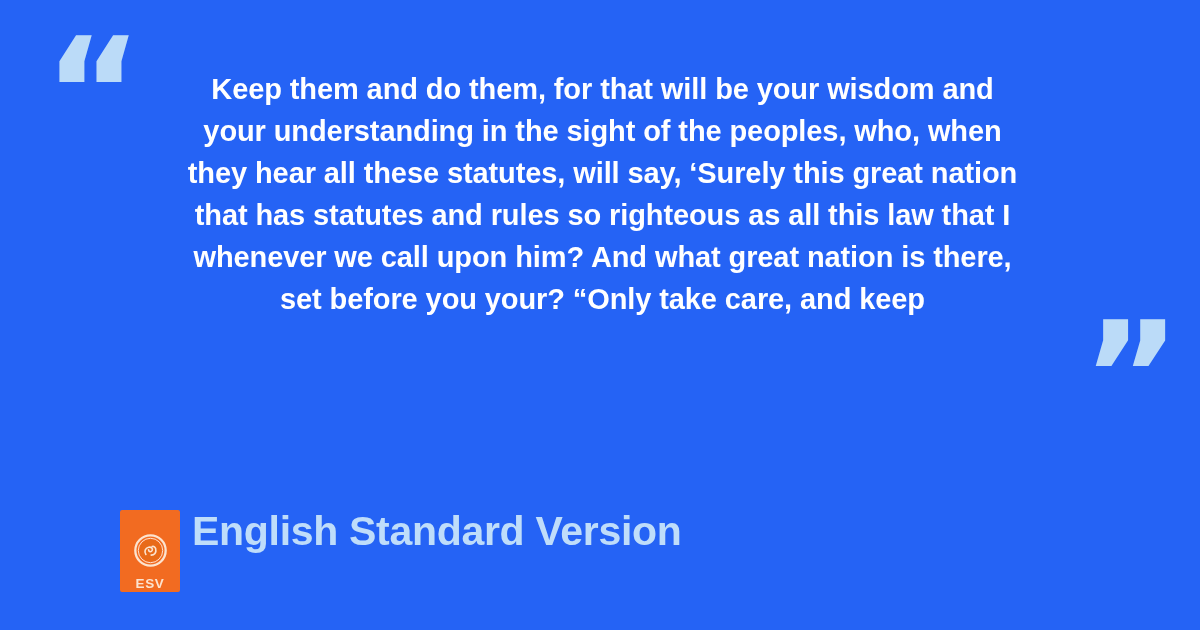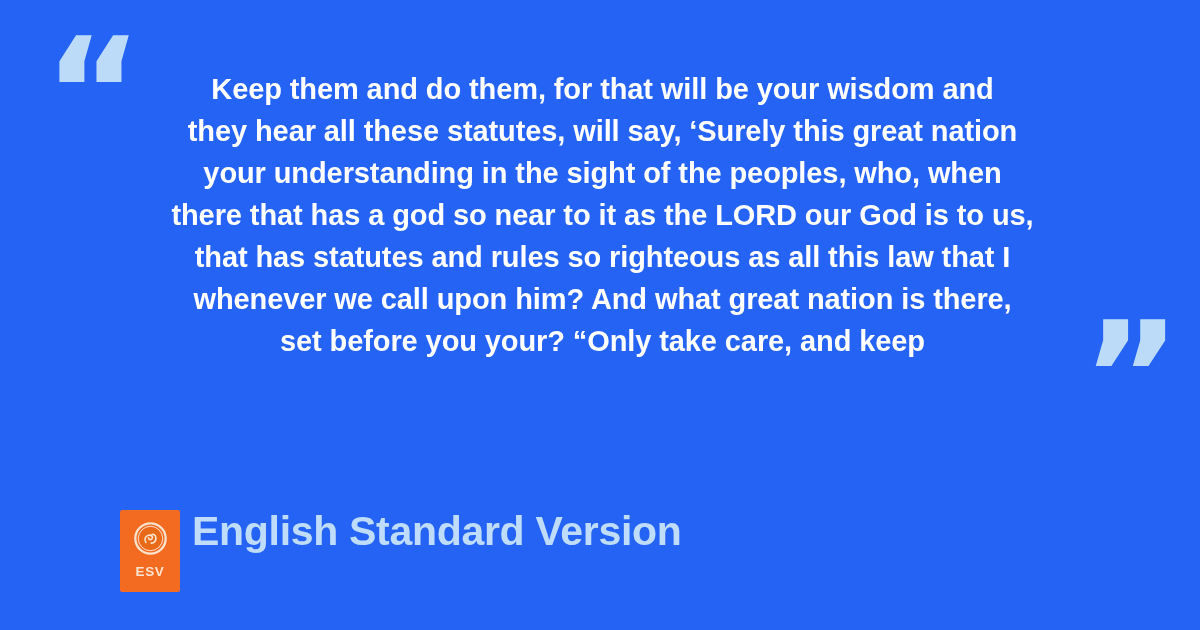--- a/index.html
+++ b/index.html
@@ -67,21 +67,21 @@
   }
   #esv-logo {
     width: 60px;
     height: 82px;
     background: #F26B21;
     border-radius: 2px;
     display: flex;
     flex-direction: column;
     align-items: center;
     justify-content: flex-start;
-    padding-top: 12px;
+    padding-top: 24px;
     box-sizing: border-box;
     flex: none;
   }
   #esv-seal {
     width: 33px;
     height: 33px;
     flex: none;
   }
   #esv-logo-text {
     margin-top: 9px;
@@ -116,23 +116,22 @@
 </style>
 </head>
 <body>
 
 <div id="card">
 
   <span id="quote-open" class="quote-mark">“</span>
 
   <div id="quote-block">
     <div class="quote-line">Keep them and do them, for that will be your wisdom and</div>
+    <div class="quote-line">your understanding in the sight of the peoples, who, when</div>
     <div class="quote-line">they hear all these statutes, will say, ‘Surely this great nation</div>
-    <div class="quote-line">your understanding in the sight of the peoples, who, when</div>
-    <div class="quote-line">there that has a god so near to it as the LORD our God is to us,</div>
     <div class="quote-line">that has statutes and rules so righteous as all this law that I</div>
     <div class="quote-line">whenever we call upon him? And what great nation is there,</div>
     <div class="quote-line">set before you your? “Only take care, and keep</div>
   </div>
 
   <span id="quote-close" class="quote-mark">”</span>
 
   <div id="attribution">
 
     <div id="esv-logo">

